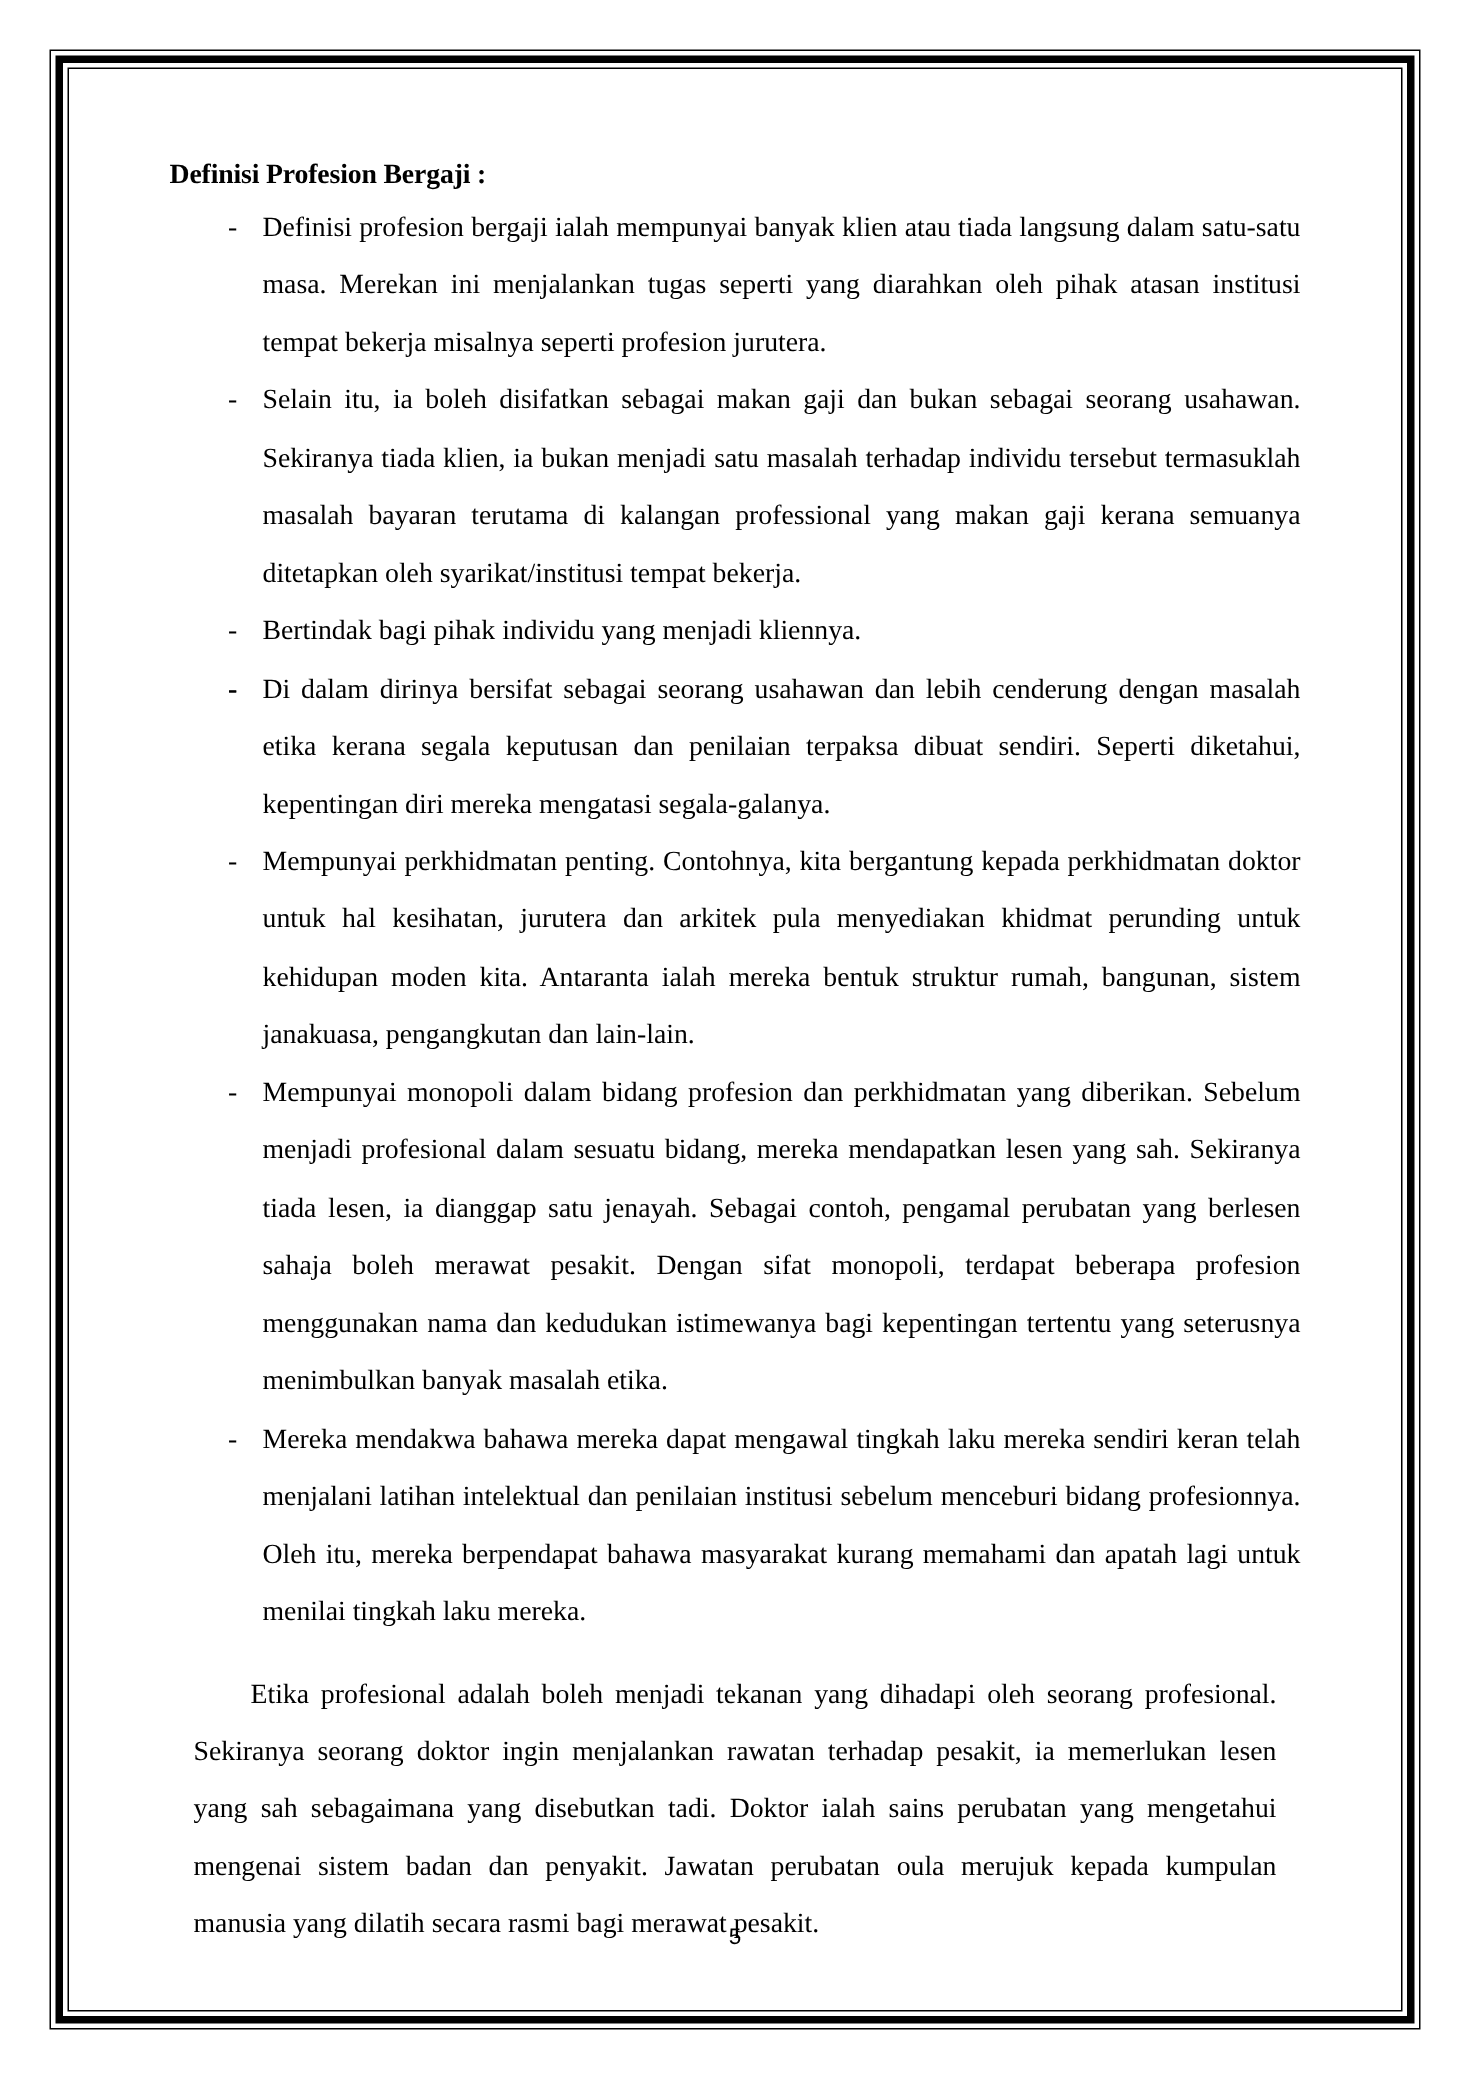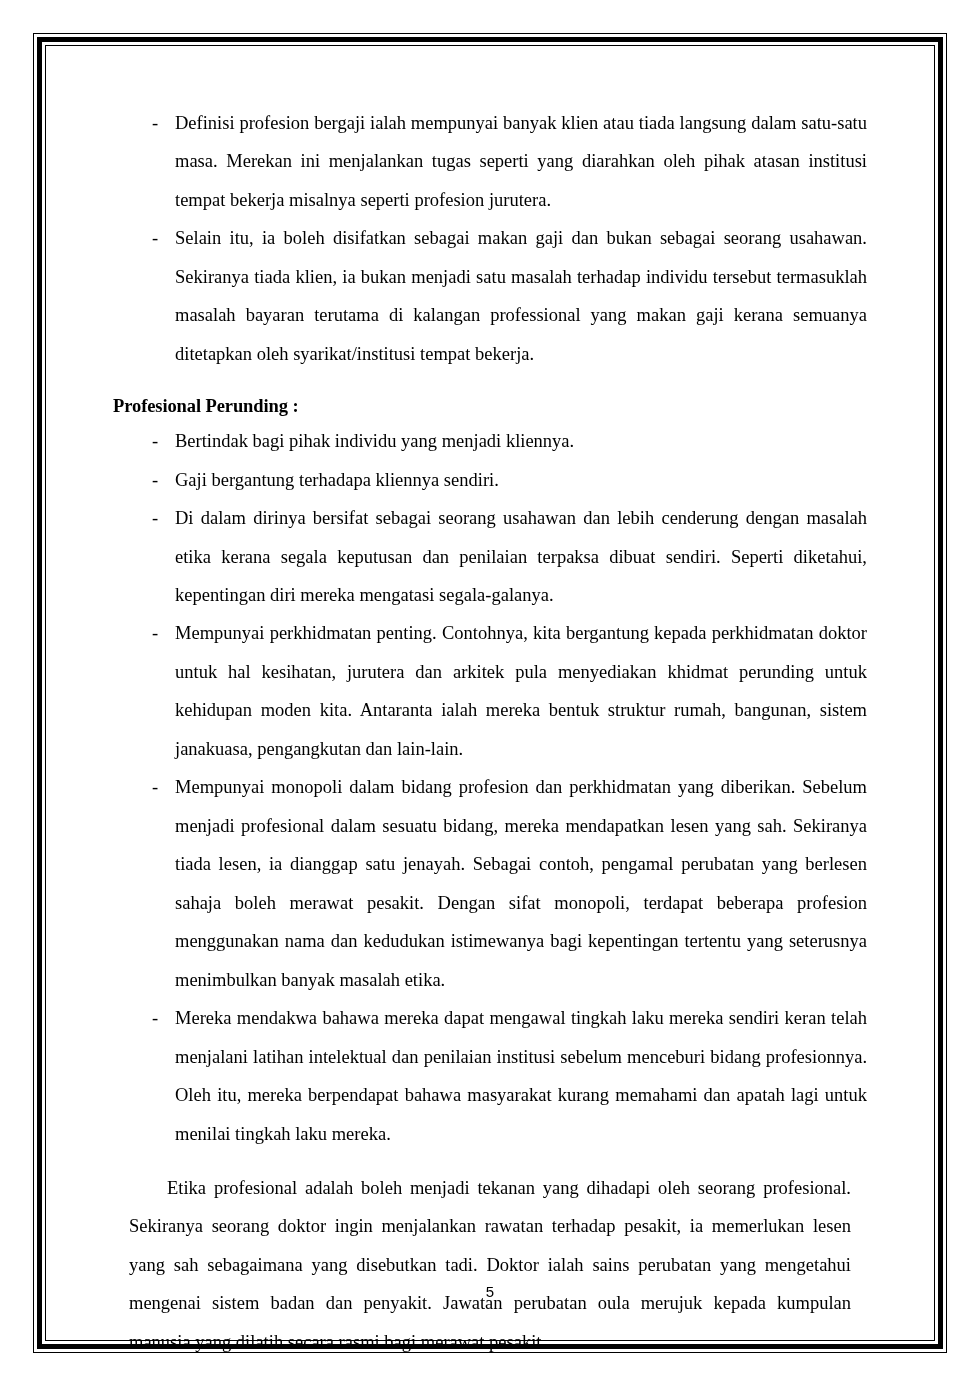--- a/index.html
+++ b/index.html
@@ -108,42 +108,41 @@
 </head>
 <body>
 
 <div class="page-frame">
   <div class="page-frame-mid"></div>
   <div class="page-frame-inner"></div>
 </div>
 
 <div class="doc-body">
 
+  <h2 class="section-heading">Definisi Profesion Bergaji :</h2>
 
   <ul class="bullet-list">
     <li class="bullet-item">
       <span class="bullet-dash">-</span>
       <span>Definisi profesion bergaji ialah mempunyai banyak klien atau tiada langsung dalam satu-satu masa. Merekan ini menjalankan tugas seperti yang diarahkan oleh pihak atasan institusi tempat bekerja misalnya seperti profesion jurutera.</span>
     </li>
     <li class="bullet-item">
       <span class="bullet-dash">-</span>
       <span>Selain itu, ia boleh disifatkan sebagai makan gaji dan bukan sebagai seorang usahawan. Sekiranya tiada klien, ia bukan menjadi satu masalah terhadap individu tersebut termasuklah masalah bayaran terutama di kalangan professional yang makan gaji kerana semuanya ditetapkan oleh syarikat/institusi tempat bekerja.</span>
     </li>
   </ul>
 
-  <h2 class="section-heading heading-gap">Profesional Perunding :</h2>
 
   <ul class="bullet-list">
     <li class="bullet-item no-justify">
       <span class="bullet-dash">-</span>
       <span>Bertindak bagi pihak individu yang menjadi kliennya.</span>
     </li>
     <li class="bullet-item no-justify">
       <span class="bullet-dash">-</span>
-      <span>Gaji bergantung terhadapa kliennya sendiri.</span>
     </li>
     <li class="bullet-item">
       <span class="bullet-dash">-</span>
       <span>Di dalam dirinya bersifat sebagai seorang usahawan dan lebih cenderung dengan masalah etika kerana segala keputusan dan penilaian terpaksa dibuat sendiri. Seperti diketahui, kepentingan diri mereka mengatasi segala-galanya.</span>
     </li>
     <li class="bullet-item">
       <span class="bullet-dash">-</span>
       <span>Mempunyai perkhidmatan penting. Contohnya, kita bergantung kepada perkhidmatan doktor untuk hal kesihatan, jurutera dan arkitek pula menyediakan khidmat perunding untuk kehidupan moden kita. Antaranta ialah mereka bentuk struktur rumah, bangunan, sistem janakuasa, pengangkutan dan lain-lain.</span>
     </li>
     <li class="bullet-item">

